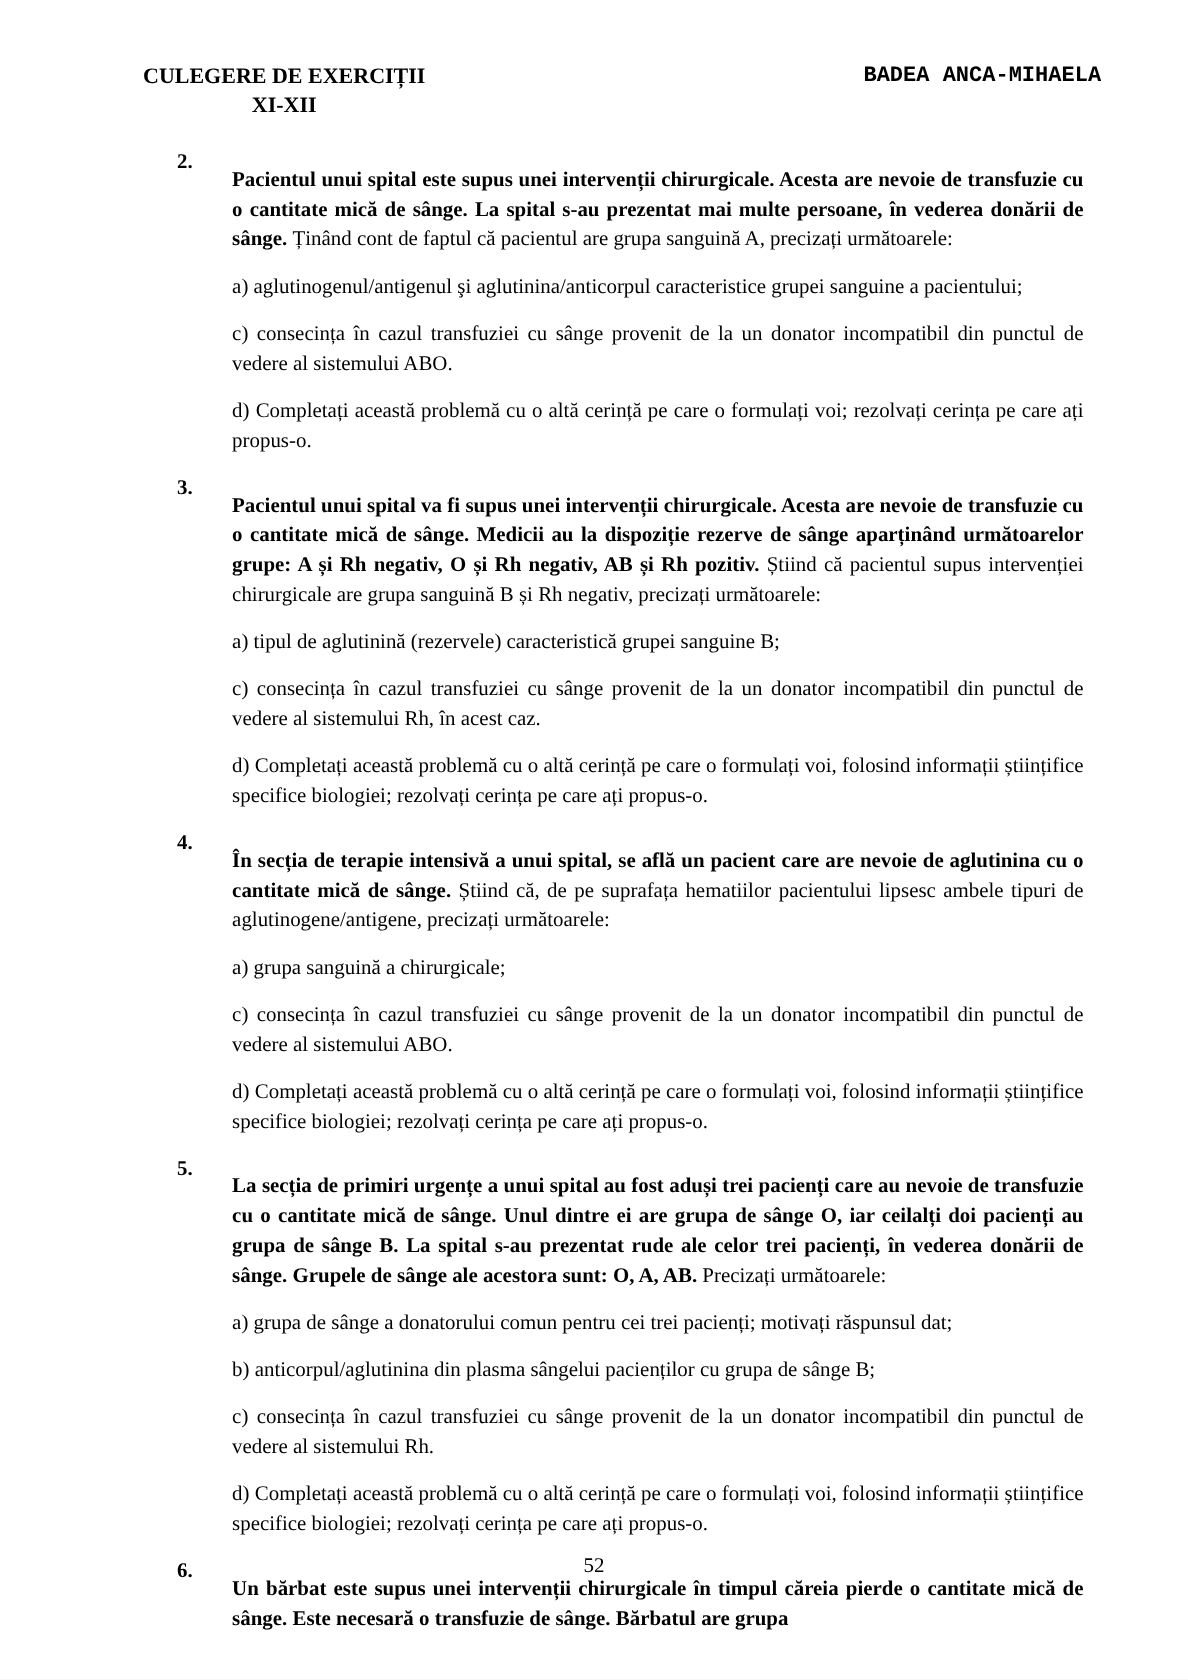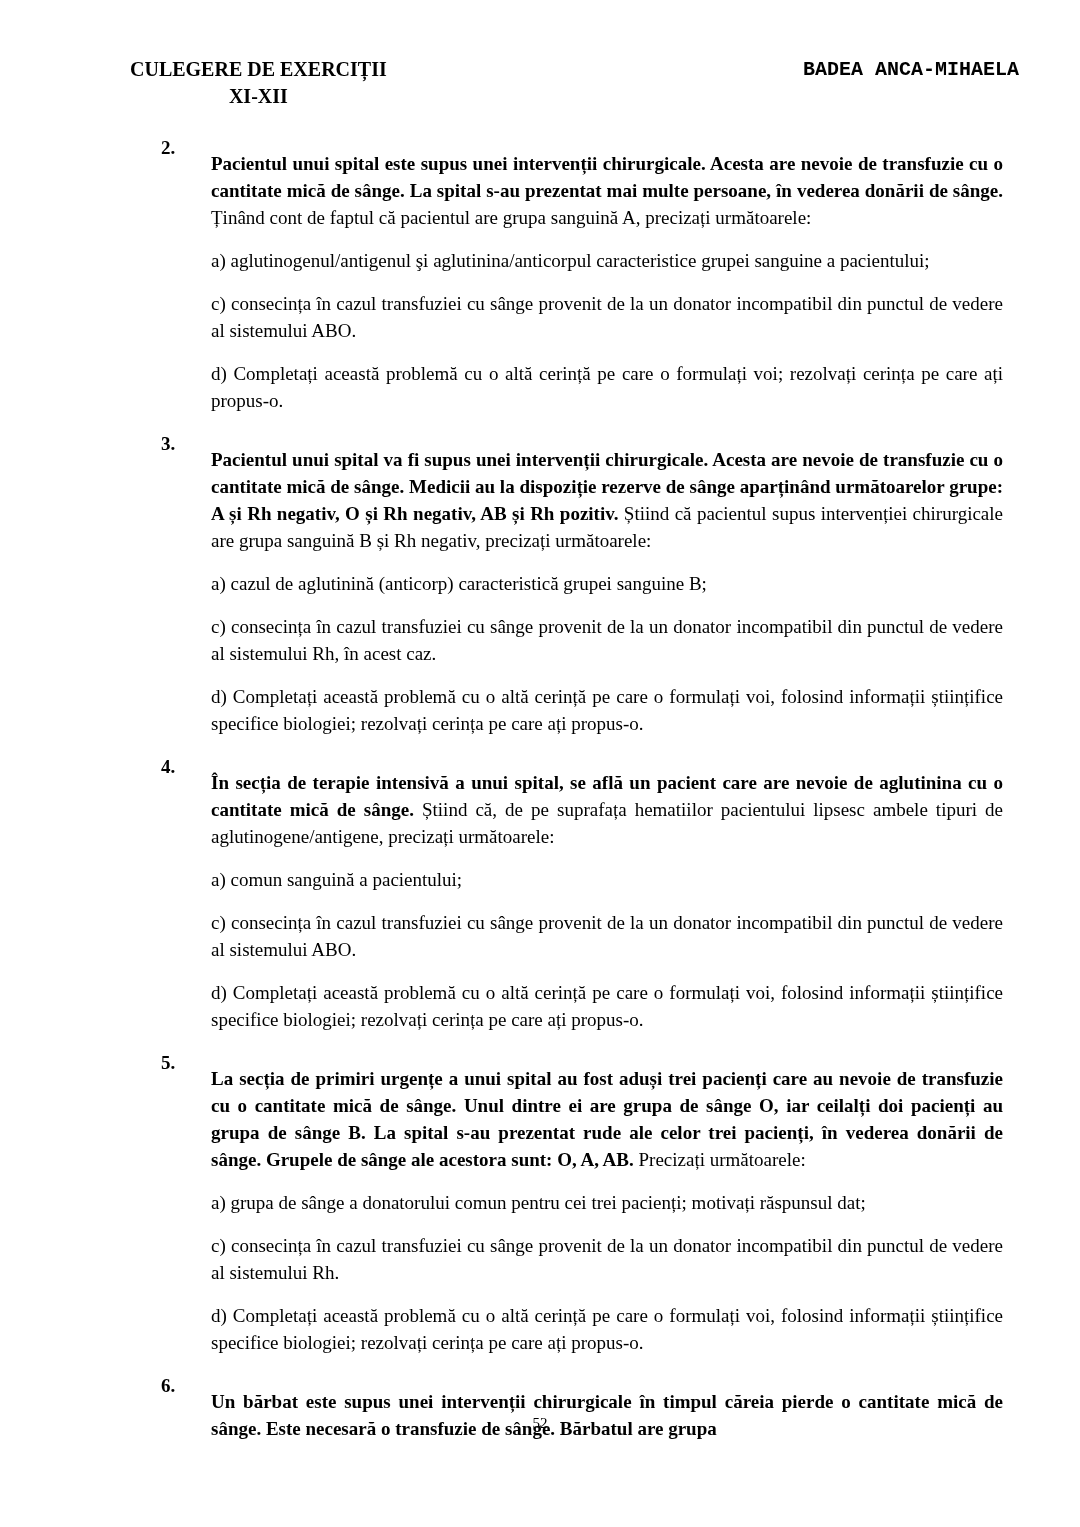--- a/index.html
+++ b/index.html
@@ -7,21 +7,21 @@
     padding: 0;
     background: #e8e8e8;
   }
   .page {
     position: relative;
     width: 1080px;
     height: 1527px;
     margin: 0 auto;
     background: #ffffff;
     box-sizing: border-box;
-    padding: 56px 61px 0 130px;
+    padding: 56px 79px 0 130px;
     font-family: "Liberation Serif", "DejaVu Serif", serif;
     font-size: 19px;
     line-height: 27px;
     color: #000000;
     overflow: hidden;
   }
   .page-header {
     display: flex;
     justify-content: space-between;
     align-items: flex-start;
@@ -56,21 +56,21 @@
     margin: 16px;
     padding: 0;
   }
   .b { font-weight: bold; }
   .page-footer {
     position: absolute;
     top: 1410px;
     left: 0;
     width: 100%;
     text-align: center;
-    font-size: 15px;
+    font-size: 19px;
   }
 </style>
 </head>
 <body>
 
 <div class="page">
 
   <div class="page-header">
     <div class="header-left">
       <div class="header-title">CULEGERE DE EXERCIȚII</div>
@@ -86,39 +86,40 @@
           <p class="para"><span class="b">Pacientul unui spital este supus unei intervenții chirurgicale. Acesta are nevoie de transfuzie cu o cantitate mică de sânge. La spital s-au prezentat mai multe persoane, în vederea donării de sânge. </span><span>Ținând cont de faptul că pacientul are grupa sanguină A, precizați următoarele:</span></p>
           <p class="para">a) aglutinogenul/antigenul şi aglutinina/anticorpul caracteristice grupei sanguine a pacientului;</p>
           <p class="para">c) consecința în cazul transfuziei cu sânge provenit de la un donator incompatibil din punctul de vedere al sistemului ABO.</p>
           <p class="para">d) Completați această problemă cu o altă cerință pe care o formulați voi; rezolvați cerința pe care ați propus-o.</p>
         </div>
       </div>
       <div class="exercise">
         <div class="ex-num">3.</div>
         <div class="ex-body">
           <p class="para"><span class="b">Pacientul unui spital va fi supus unei intervenții chirurgicale. Acesta are nevoie de transfuzie cu o cantitate mică de sânge. Medicii au la dispoziție rezerve de sânge aparținând următoarelor grupe: A și Rh negativ, O și Rh negativ, AB și Rh pozitiv. </span><span>Știind că pacientul supus intervenției chirurgicale are grupa sanguină B și Rh negativ, precizați următoarele:</span></p>
-          <p class="para">a) cazul de aglutinină (anticorp) caracteristică grupei sanguine B;</p>
+          <p class="para">a) tipul de aglutinină (rezervele) caracteristică grupei sanguine B;</p>
           <p class="para">c) consecința în cazul transfuziei cu sânge provenit de la un donator incompatibil din punctul de vedere al sistemului Rh, în acest caz.</p>
           <p class="para">d) Completați această problemă cu o altă cerință pe care o formulați voi, folosind informații științifice specifice biologiei; rezolvați cerința pe care ați propus-o.</p>
         </div>
       </div>
       <div class="exercise">
         <div class="ex-num">4.</div>
         <div class="ex-body">
           <p class="para"><span class="b">În secția de terapie intensivă a unui spital, se află un pacient care are nevoie de aglutinina cu o cantitate mică de sânge. </span><span>Știind că, de pe suprafața hematiilor pacientului lipsesc ambele tipuri de aglutinogene/antigene, precizați următoarele:</span></p>
-          <p class="para">a) comun sanguină a pacientului;</p>
+          <p class="para">a) grupa sanguină a chirurgicale;</p>
           <p class="para">c) consecința în cazul transfuziei cu sânge provenit de la un donator incompatibil din punctul de vedere al sistemului ABO.</p>
           <p class="para">d) Completați această problemă cu o altă cerință pe care o formulați voi, folosind informații științifice specifice biologiei; rezolvați cerința pe care ați propus-o.</p>
         </div>
       </div>
       <div class="exercise">
         <div class="ex-num">5.</div>
         <div class="ex-body">
           <p class="para"><span class="b">La secția de primiri urgențe a unui spital au fost aduși trei pacienți care au nevoie de transfuzie cu o cantitate mică de sânge. Unul dintre ei are grupa de sânge O, iar ceilalți doi pacienți au grupa de sânge B. La spital s-au prezentat rude ale celor trei pacienți, în vederea donării de sânge. Grupele de sânge ale acestora sunt: O, A, AB. </span><span>Precizați următoarele:</span></p>
           <p class="para">a) grupa de sânge a donatorului comun pentru cei trei pacienți; motivați răspunsul dat;</p>
+          <p class="para">b) anticorpul/aglutinina din plasma sângelui pacienților cu grupa de sânge B;</p>
           <p class="para">c) consecința în cazul transfuziei cu sânge provenit de la un donator incompatibil din punctul de vedere al sistemului Rh.</p>
           <p class="para">d) Completați această problemă cu o altă cerință pe care o formulați voi, folosind informații științifice specifice biologiei; rezolvați cerința pe care ați propus-o.</p>
         </div>
       </div>
       <div class="exercise">
         <div class="ex-num">6.</div>
         <div class="ex-body">
           <p class="para"><span class="b">Un bărbat este supus unei intervenții chirurgicale în timpul căreia pierde o cantitate mică de sânge. Este necesară o transfuzie de sânge. Bărbatul are grupa</span></p>
         </div>
       </div>

